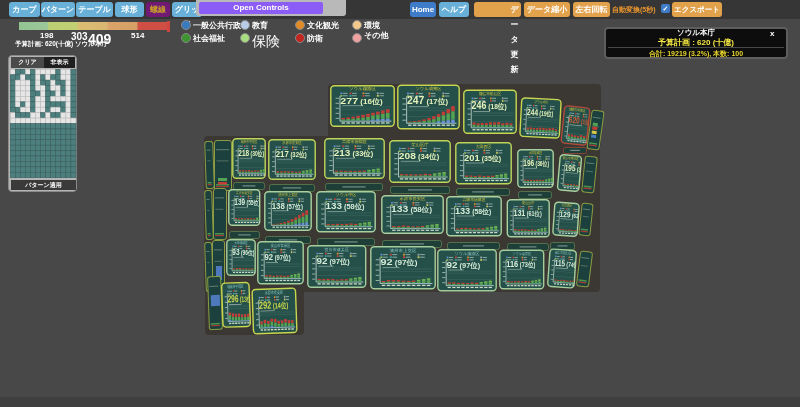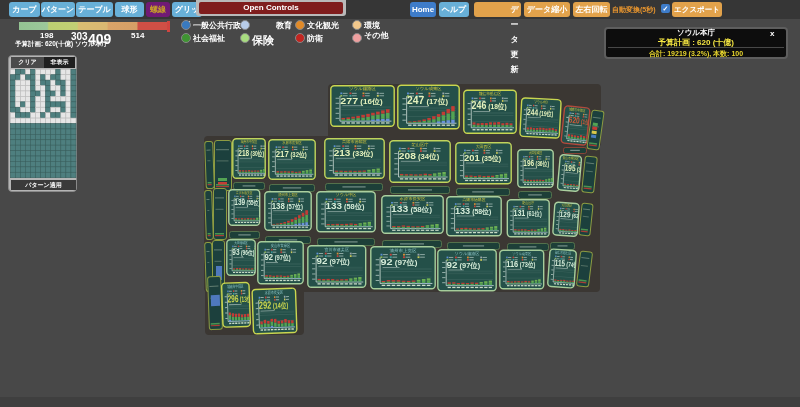--- a/index.html
+++ b/index.html
@@ -13,50 +13,50 @@
 <div class="abs" style="left:0;top:397px;width:800px;height:10px;background:#3f3f3f;"></div>
 
 <div class="btn blue" style="left:9px;width:31px;">カーブ</div>
 <div class="btn blue" style="left:41px;width:34px;">パターン</div>
 <div class="btn blue" style="left:76px;width:37px;">テーブル</div>
 <div class="btn blue" style="left:115px;width:29px;">球形</div>
 <div class="btn" style="left:146px;width:24px;background:#701a75;color:#c8a227;">螺線</div>
 <div class="btn blue" style="left:172px;width:30px;">グリッド</div>
 
 <div class="abs" style="left:196px;top:0;width:150px;height:16px;background:#b9b9b9;border-radius:0 0 3px 3px;"></div>
-<div class="abs" style="left:199px;top:2px;width:144px;height:12px;background:#7f1d1d;border-radius:2px;color:#fff;font-weight:bold;font-size:8px;text-align:center;line-height:12px;">Open Controls</div>
+<div class="abs" style="left:199px;top:2px;width:124px;height:12px;background:#8b5cf6;border-radius:2px;color:#fff;font-weight:bold;font-size:8px;text-align:center;line-height:12px;">Open Controls</div>
 
 <div class="btn" style="left:410px;width:26px;background:#3e7cc9;">Home</div>
 <div class="btn blue" style="left:439px;width:30px;">ヘルプ</div>
 <div class="btn orange" style="left:474px;width:47px;padding-left:34px;">データ更新</div>
 <div class="btn orange" style="left:524px;width:46px;">データ縮小</div>
 <div class="btn orange" style="left:573px;width:37px;">左右回転</div>
 <div class="abs" style="left:612px;top:5px;color:#e8952e;font-weight:bold;font-size:7px;">自動変換(5秒)</div>
 <div class="abs" style="left:661px;top:4px;width:9px;height:9px;background:#3e7cc9;border-radius:2px;color:#fff;font-size:7px;text-align:center;line-height:9px;">✓</div>
 <div class="btn orange" style="left:672px;width:50px;font-size:7.5px;">エクスポート</div>
 
 <div class="abs" style="left:19px;top:22px;width:149px;height:8px;background:linear-gradient(to right,#94c493 0%,#9cc79a 19%,#bccf72 20%,#c2cf74 39%,#d9bd72 40%,#d9b772 59%,#d9a369 60%,#d69f66 79%,#cf4f45 80%,#cf4f45 100%);"></div>
 <div class="abs" style="left:167px;top:21px;width:3px;height:11px;background:#d04540;"></div>
 <div class="abs" style="left:40px;top:31px;color:#fff;font-size:8px;">198</div>
 <div class="abs" style="left:71px;top:31px;color:#fff;font-size:10px;">303</div>
 <div class="abs" style="left:88px;top:31px;color:#fff;font-size:14px;">409</div>
 <div class="abs" style="left:131px;top:31px;color:#fff;font-size:8px;">514</div>
 <div class="abs" style="left:15px;top:40px;color:#fff;font-size:6.5px;">予算計画: 620(十億) ソウル本庁</div>
 <div class="abs" style="left:181px;top:20px;width:10px;height:10px;border-radius:50%;background:#3a7abf;border:1px solid #888;"></div>
 <div class="abs" style="left:193px;top:20px;color:#fff;font-weight:bold;font-size:8px;">一般公共行政</div>
 <div class="abs" style="left:240px;top:20px;width:10px;height:10px;border-radius:50%;background:#b8cce8;border:1px solid #888;"></div>
-<div class="abs" style="left:252px;top:20px;color:#fff;font-weight:bold;font-size:8px;margin-left:24px;">教育</div>
+<div class="abs" style="left:252px;top:20px;color:#fff;font-weight:bold;font-size:8px;">教育</div>
 <div class="abs" style="left:295px;top:20px;width:10px;height:10px;border-radius:50%;background:#e08a28;border:1px solid #888;"></div>
 <div class="abs" style="left:307px;top:20px;color:#fff;font-weight:bold;font-size:8px;">文化観光</div>
 <div class="abs" style="left:352px;top:20px;width:10px;height:10px;border-radius:50%;background:#f2c88c;border:1px solid #888;"></div>
 <div class="abs" style="left:364px;top:20px;color:#fff;font-weight:bold;font-size:8px;">環境</div>
 <div class="abs" style="left:181px;top:33px;width:10px;height:10px;border-radius:50%;background:#3f9432;border:1px solid #888;"></div>
 <div class="abs" style="left:193px;top:33px;color:#fff;font-weight:bold;font-size:8px;">社会福祉</div>
 <div class="abs" style="left:240px;top:33px;width:10px;height:10px;border-radius:50%;background:#a8dc80;border:1px solid #888;"></div>
-<div class="abs" style="left:252px;top:33px;color:#fff;font-weight:bold;font-size:11px;">保険</div>
+<div class="abs" style="left:252px;top:33px;color:#fff;font-weight:normal;font-size:14px;">保険</div>
 <div class="abs" style="left:295px;top:33px;width:10px;height:10px;border-radius:50%;background:#c22520;border:1px solid #888;"></div>
 <div class="abs" style="left:307px;top:33px;color:#fff;font-weight:bold;font-size:8px;">防衛</div>
 <div class="abs" style="left:352px;top:33px;width:10px;height:10px;border-radius:50%;background:#efa0a0;border:1px solid #888;"></div>
 <div class="abs" style="left:364px;top:30px;color:#fff;font-weight:bold;font-size:8px;font-family:Liberation Serif, serif;">その他</div>
 
 <div class="abs" style="left:8px;top:55px;width:69px;height:137px;background:#b5b5b5;border-radius:4px;border:1px solid #8a8a8a;"></div>
 <div class="abs" style="left:11px;top:57px;width:33px;height:11px;background:#4a4a4a;color:#fff;font-size:6px;text-align:center;line-height:11px;">クリア</div>
 <div class="abs" style="left:44px;top:57px;width:31px;height:11px;background:#1f1f1f;color:#fff;font-size:6px;text-align:center;line-height:11px;">非表示</div>
 <svg width="68" height="112" style="position:absolute;left:10px;top:69px">
     <rect x="0.30" y="0.30" width="5.05" height="5.42" fill="#e6e6e6" stroke="#bdbdbd" stroke-width="0.6"></rect>

